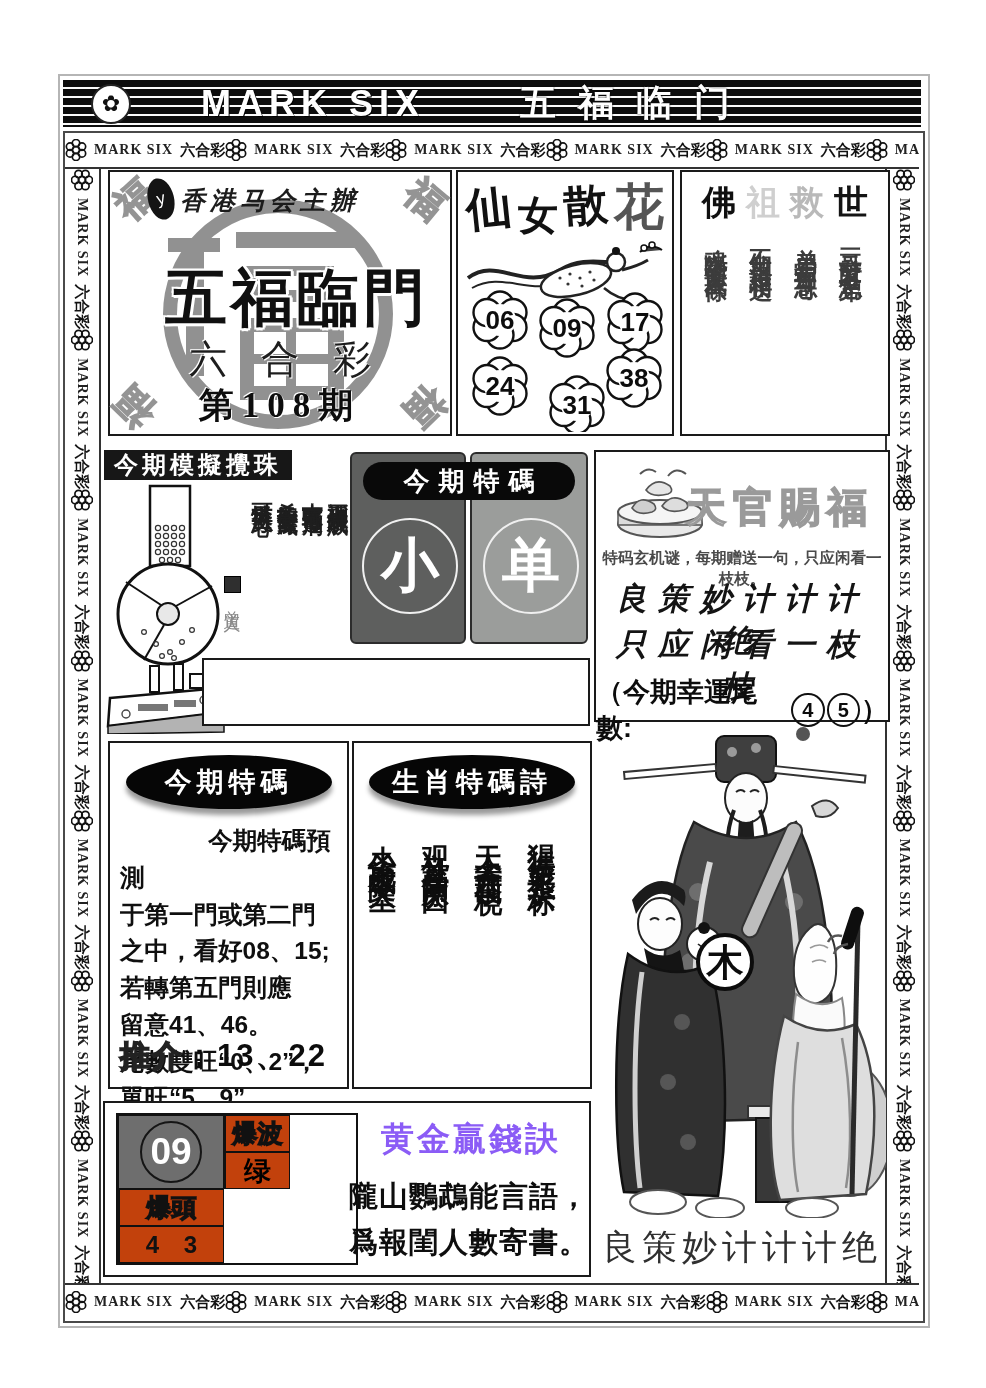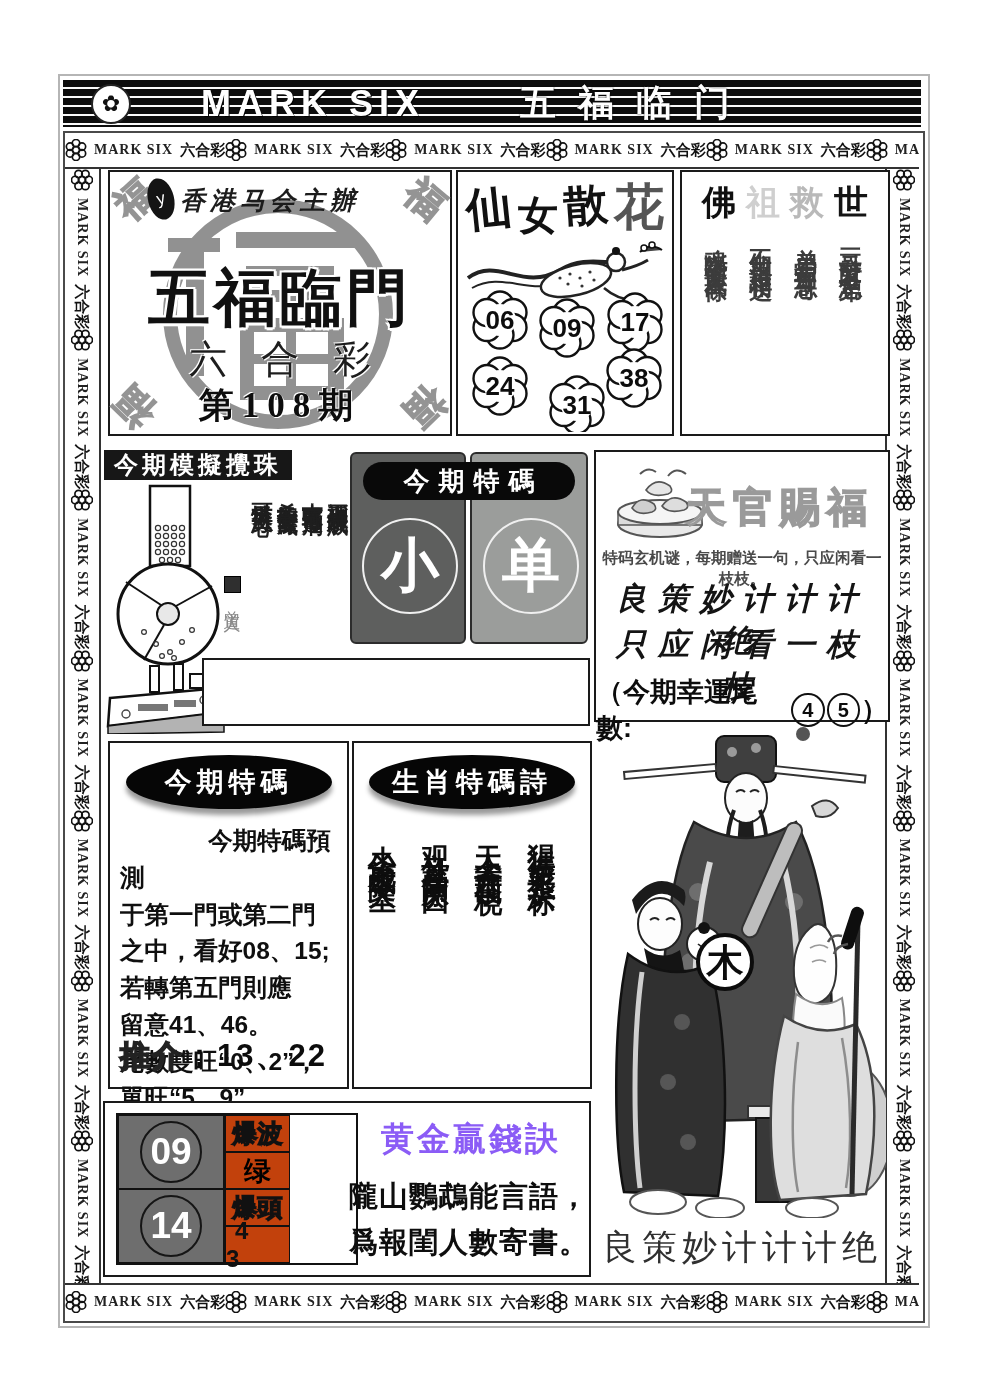--- a/index.html
+++ b/index.html
@@ -43,21 +43,21 @@
   
   .masthead{left:108px;top:170px;width:340px;height:262px;}
   .m-corner{position:absolute;font-size:38px;font-weight:bold;color:transparent;
     -webkit-text-stroke:1.6px #8f8f8f;opacity:.95;}
   .m-org{position:absolute;left:70px;top:12px;font-family:"Liberation Serif",serif;font-weight:bold;
     font-style:italic;font-size:25px;letter-spacing:5px;color:#1c1c1c;}
   .m-oval{position:absolute;left:38px;top:6px;width:26px;height:42px;background:#141414;border-radius:50%;
     transform:rotate(-14deg);display:flex;align-items:center;justify-content:center;color:#fff;font-size:17px;}
   .m-title{position:absolute;left:0;top:84px;width:100%;text-align:center;font-weight:bold;font-size:62px;
     letter-spacing:4px;color:#101010;
-    text-shadow:2px 2px 0 #fff,-2px -2px 0 #fff,2px -2px 0 #fff,-2px 2px 0 #fff,0 3px 0 #fff,3px 0 0 #fff;}
+    text-shadow:2px 2px 0 #fff,-2px -2px 0 #fff,2px -2px 0 #fff,-2px 2px 0 #fff,0 3px 0 #fff,3px 0 0 #fff;padding-left:17px;}
   .m-sub{position:absolute;left:0;top:162px;width:100%;text-align:center;font-family:"Liberation Serif",serif;
     font-size:38px;color:#1d1d1d;letter-spacing:34px;text-indent:34px;
     text-shadow:1px 1px 0 #fff,-1px -1px 0 #fff;}
   .m-issue{position:absolute;left:0;top:210px;width:100%;text-align:center;font-family:"Liberation Serif",serif;
     font-weight:bold;font-size:35px;letter-spacing:8px;color:#0d0d0d;
     text-shadow:1px 1px 0 #fff,-1px -1px 0 #fff;}
 
   
   .fairy{left:456px;top:170px;width:214px;height:262px;}
   .f-title{position:absolute;left:8px;top:6px;width:198px;display:flex;justify-content:space-between;
@@ -885,23 +885,20 @@
 
   <div class="abs box gold">
     <div class="np">
       <div class="np-sq">
         <div class="np-circle">09</div>
       </div>
       <div class="np-lbls">
         <div class="np-cell tag-outline">爆波</div>
         <div class="np-cell tag-solid">绿</div>
       </div>
-      <div class="np-sq">
-        <div class="np-circle">14</div>
-      </div>
       <div class="np-lbls">
         <div class="np-cell tag-outline">爆頭</div>
         <div class="np-cell tag-digits">4 3</div>
       </div>
     </div>
     <div class="gold-title">黄金贏錢訣</div>
     <div class="gold-line gl2">爲報閨人數寄書。</div>
     <div class="gold-line gl1">隴山鸚鵡能言語，</div>
   </div>
 

